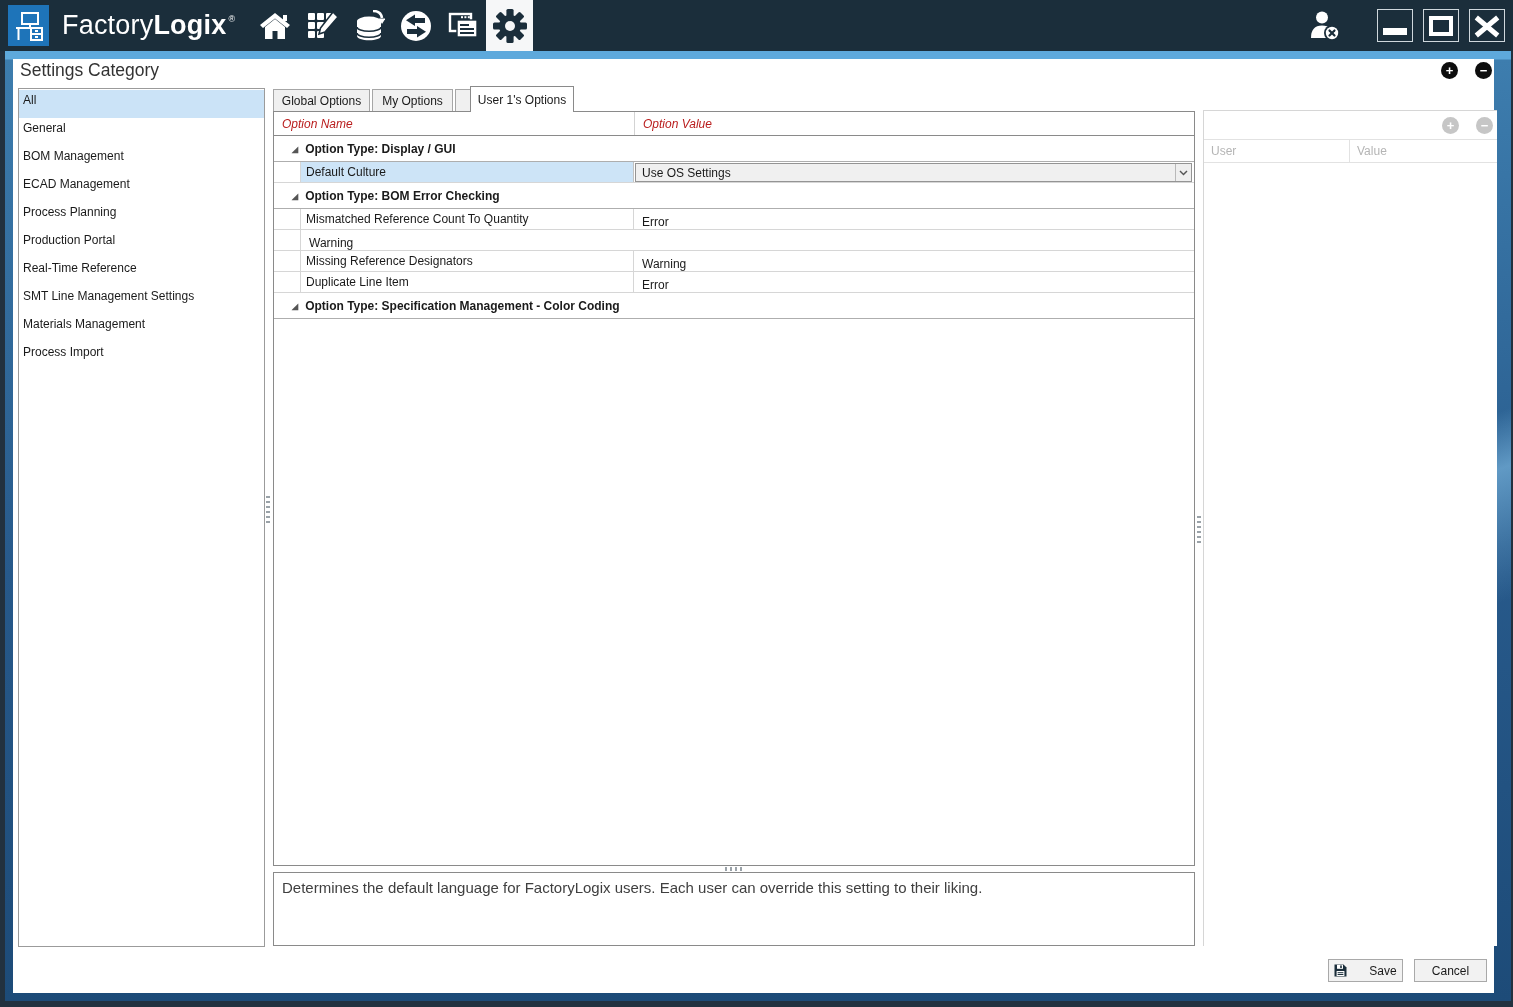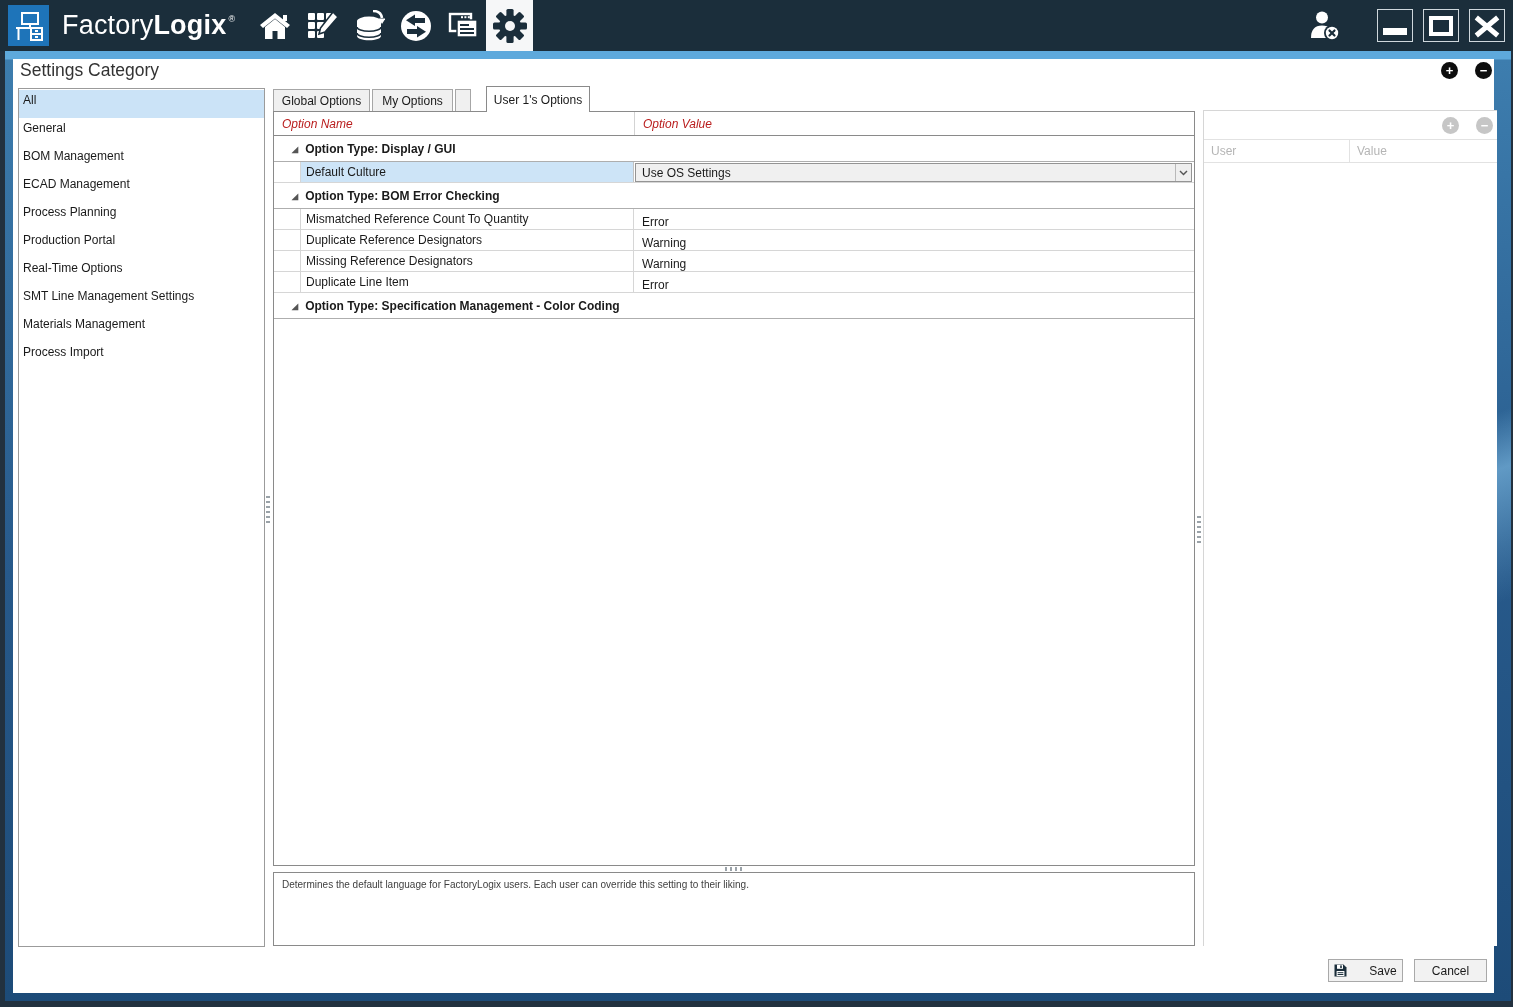--- a/index.html
+++ b/index.html
@@ -53,21 +53,21 @@
   .side-item{height:28px;line-height:20px;padding-left:4px;cursor:pointer;white-space:nowrap;}
   .side-item.selected{background:#cbe3f7;}
 
   
   .vgrip{position:absolute;width:4px;background:repeating-linear-gradient(to bottom,#9aa2a8 0 2px,transparent 2px 5px);cursor:col-resize;}
   .hgrip{position:absolute;height:4px;background:repeating-linear-gradient(to right,#9aa2a8 0 2px,transparent 2px 5px);cursor:row-resize;}
 
   
   .tab{position:absolute;background:#f0f0f0;border:1px solid #a6a6a6;display:flex;align-items:center;justify-content:center;cursor:pointer;color:#1a1a1a;}
   .tab.inactive{top:30px;height:23px;}
-  .tab.active{top:27px;height:26px;background:#fff;border-color:#8a8a8a;border-bottom:none;z-index:3;margin-left:16px;}
+  .tab.active{top:27px;height:26px;background:#fff;border-color:#8a8a8a;border-bottom:none;z-index:3;}
 
   
   .grid{position:absolute;left:260px;top:52px;width:922px;height:755px;border:1px solid #8a8a8a;background:#fff;}
   .grid-header{display:flex;height:24px;border-bottom:1px solid #8a8a8a;color:#b91c1c;font-style:italic;}
   .gh-name{width:360px;display:flex;align-items:center;padding-left:8px;}
   .gh-value{flex:1;display:flex;align-items:center;padding-left:8px;border-left:1px solid #d3d3d3;}
   .group-row{height:26px;display:flex;align-items:center;border-bottom:1px solid #aeaeae;font-weight:700;cursor:pointer;}
   .expander{font-size:8px;color:#555;margin-left:18px;margin-right:7px;transform:translateY(1px);}
   .data-row{height:21px;display:flex;border-bottom:1px solid #d6d6d6;cursor:pointer;}
   .row-gutter{width:27px;border-right:1px solid #d6d6d6;}
@@ -76,21 +76,21 @@
   .cell-value{flex:1;display:flex;align-items:flex-end;padding-left:8px;}
   .cell-value.center{justify-content:center;padding-left:0;}
 
   .combobox{flex:1;height:19px;margin:1px 2px 0 1px;background:#f0f0f0;border:1px solid #949494;display:flex;align-items:center;cursor:pointer;}
   .combo-text{flex:1;padding-left:6px;}
   .combo-btn{width:16px;align-self:stretch;display:flex;align-items:center;justify-content:center;background:#efefef;border-left:1px solid #b9b9b9;}
 
   .swatch{width:14px;height:14px;border:1px solid #000;cursor:pointer;}
 
   
-  .desc-box{position:absolute;left:260px;top:813px;width:922px;height:74px;border:1px solid #8a8a8a;background:#fff;padding:6px 8px;color:#3f3f3f;font-size:10px;}
+  .desc-box{position:absolute;left:260px;top:813px;width:922px;height:74px;border:1px solid #8a8a8a;background:#fff;padding:6px 8px;color:#3f3f3f;font-size:15px;}
 
   
   .right-panel{position:absolute;left:1190px;top:51px;width:294px;height:836px;border-left:1px solid #d6d6d6;border-top:1px solid #d6d6d6;background:#fff;}
   .rp-header{position:absolute;left:0;top:28px;width:100%;height:24px;border-top:1px solid #e2e2e2;border-bottom:1px solid #e2e2e2;display:flex;color:#b5b5b5;}
   .rp-user{width:145px;display:flex;align-items:center;padding-left:7px;}
   .rp-value{flex:1;display:flex;align-items:center;padding-left:7px;border-left:1px solid #e2e2e2;}
 
   
   .btn{position:absolute;top:900px;height:23px;background:#f2f2f2;border:1px solid #a9a9a9;display:flex;align-items:center;justify-content:center;gap:22px;font-size:12px;color:#1a1a1a;cursor:pointer;}
   .btn-save{right:91px;width:75px;}
@@ -234,21 +234,21 @@
       <span>−</span>
     </div>
 
   <div class="sidebar">
     <div class="side-item selected">All</div>
     <div class="side-item">General</div>
     <div class="side-item">BOM Management</div>
     <div class="side-item">ECAD Management</div>
     <div class="side-item">Process Planning</div>
     <div class="side-item">Production Portal</div>
-    <div class="side-item">Real-Time Options</div>
+    <div class="side-item">Real-Time Reference</div>
     <div class="side-item">SMT Line Management Settings</div>
     <div class="side-item">Materials Management</div>
     <div class="side-item">Process Import</div>
   </div>
 
   <div class="vgrip" style="left:253px;top:437px;height:30px;"></div>
 
   <div class="tab inactive" style="left:260px;width:97px;">Global Options</div>
   <div class="tab inactive" style="left:359px;width:81px;">My Options</div>
   <div class="tab inactive" style="left:442px;width:16px;"></div>
@@ -285,21 +285,20 @@
       <span>Option Type: BOM Error Checking</span>
     </div>
 
     <div class="data-row">
       <div class="row-gutter"></div>
       <div class="cell-name">Mismatched Reference Count To Quantity</div>
       <div class="cell-value">Error</div>
     </div>
     <div class="data-row">
       <div class="row-gutter"></div>
-      <div class="cell-name">Duplicate Reference Designators</div>
       <div class="cell-value">Warning</div>
     </div>
     <div class="data-row">
       <div class="row-gutter"></div>
       <div class="cell-name">Missing Reference Designators</div>
       <div class="cell-value">Warning</div>
     </div>
     <div class="data-row">
       <div class="row-gutter"></div>
       <div class="cell-name">Duplicate Line Item</div>

